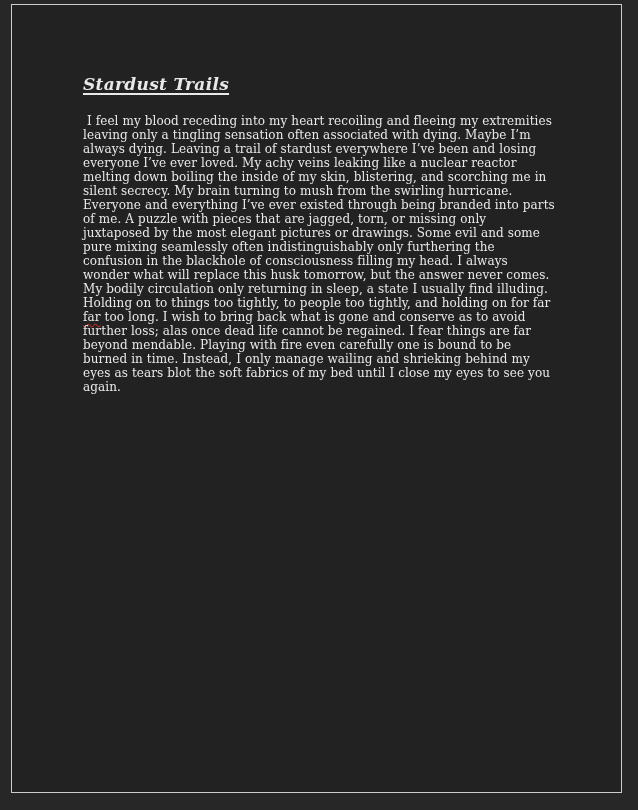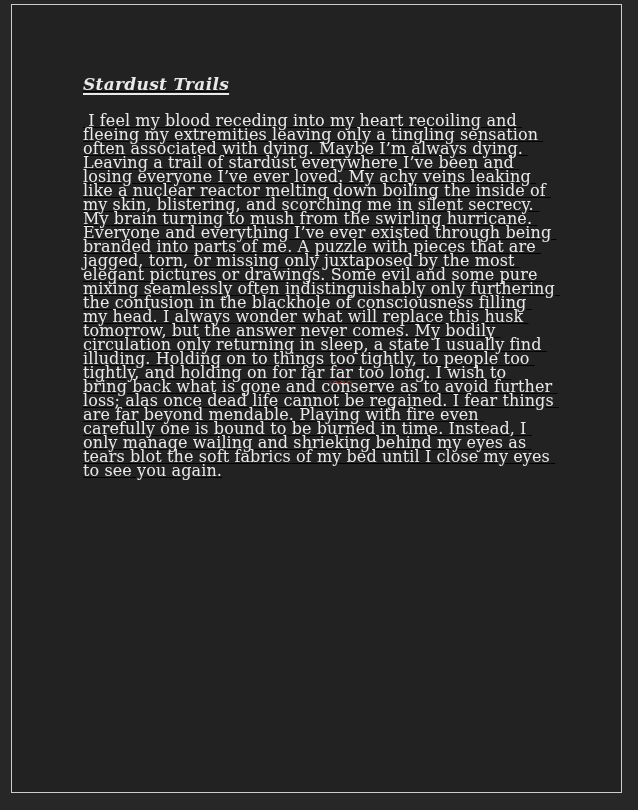--- a/index.html
+++ b/index.html
@@ -20,21 +20,20 @@
   }
   .page{
     position:absolute;
     left:11px;
     top:4px;
     width:609px;
     height:787px;
     background:var(--page-bg);
     border:1.5px solid var(--border);
     box-sizing:content-box;
-    text-decoration:underline;
   }
   .content{
     padding:69px 68px 0 71px;
   }
   .doc-title{
     margin:0;
     font-family:"DejaVu Serif", serif;
     font-style:italic;
     font-weight:bold;
     font-size:17px;
@@ -42,21 +41,21 @@
     color:var(--text);
     text-decoration:underline;
     text-underline-offset:3px;
     text-decoration-thickness:1.5px;
     letter-spacing:0.3px;
   }
   .doc-body{
     margin:19px 0 0 0;
     width:472px;
     font-family:"DejaVu Serif", serif;
-    font-size:16px;
+    font-size:12px;
     line-height:14px;
     color:var(--text);
     white-space:pre-wrap;
     letter-spacing:0.1px;
   }
   .typo{
     text-decoration:underline wavy var(--squiggle) 1px;
     text-decoration-skip-ink:none;
     text-underline-offset:2px;
   }

